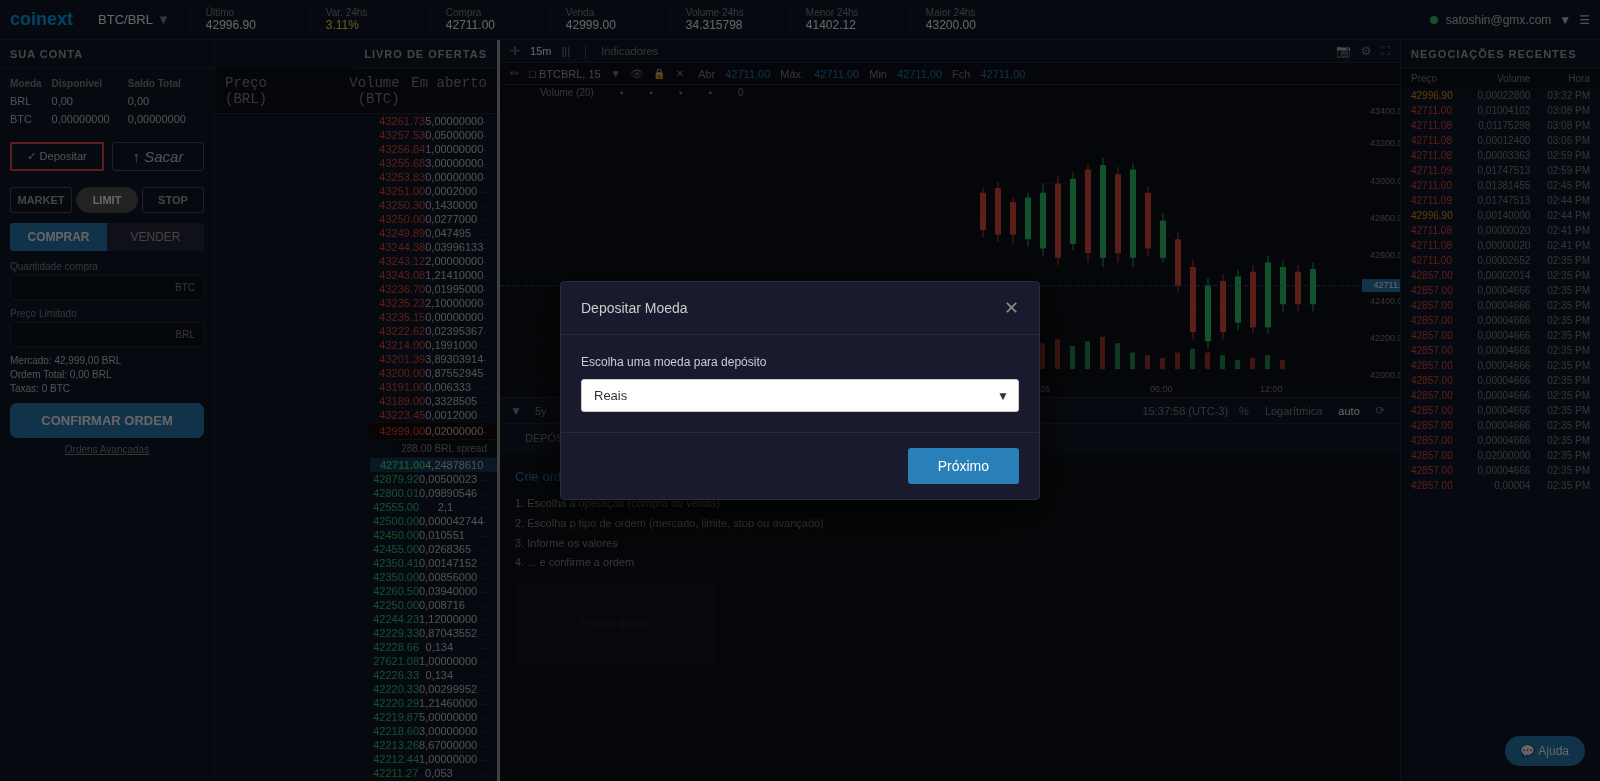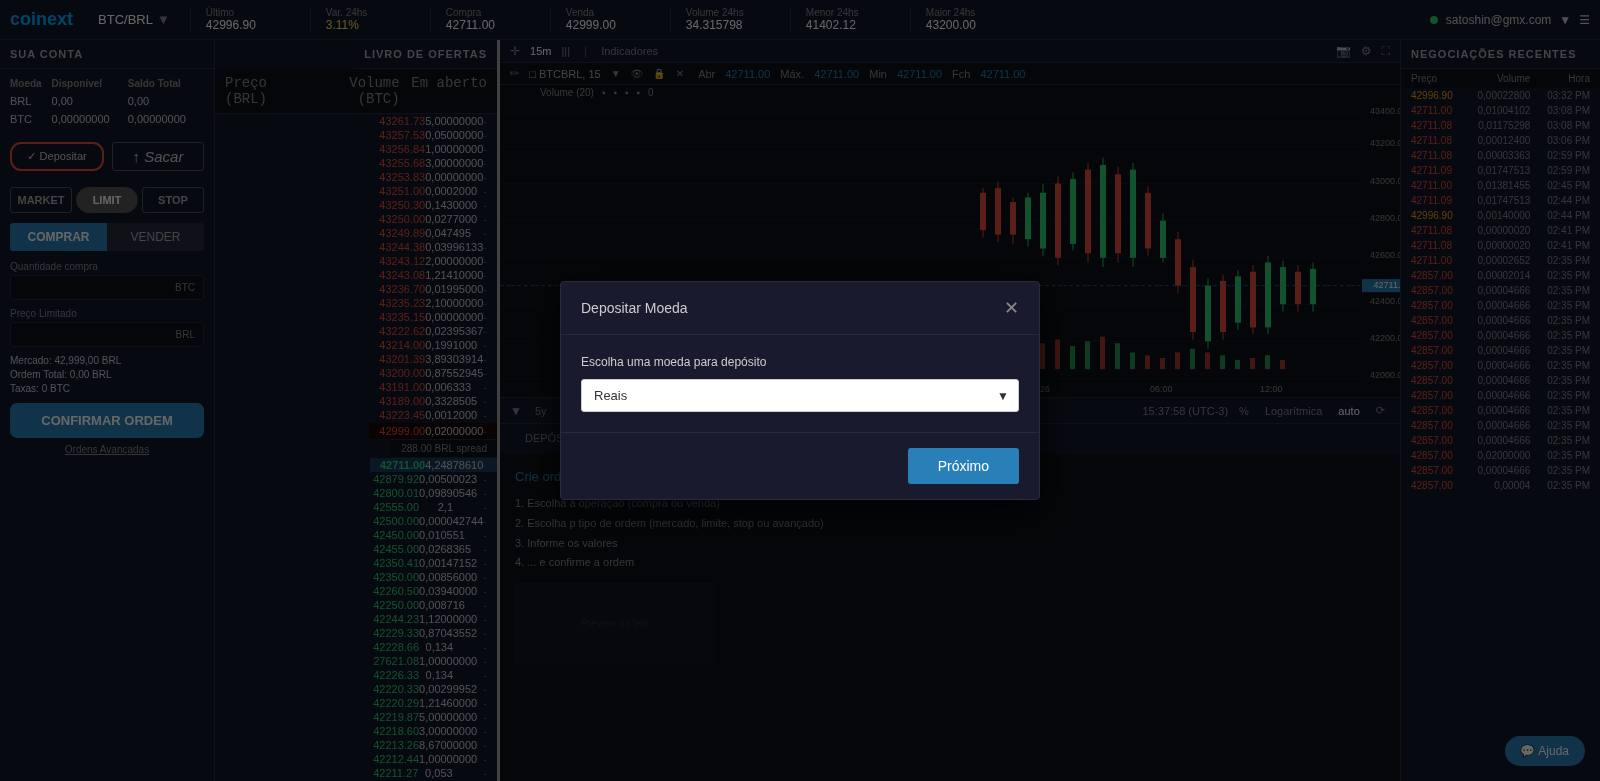--- a/index.html
+++ b/index.html
@@ -21,21 +21,21 @@
     .main { display: flex; height: calc(781px - 40px); }
 
     
     .left-panel { width: 215px; background: #111827; border-right: 1px solid #2a2a3e; display: flex; flex-direction: column; flex-shrink: 0; }
     .section-title { color: #aaa; font-size: 11px; font-weight: bold; padding: 8px 10px; border-bottom: 1px solid #2a2a3e; letter-spacing: 1px; }
     .account-table { width: 100%; padding: 6px 10px; }
     .account-table table { width: 100%; border-collapse: collapse; }
     .account-table th { color: #888; font-size: 10px; text-align: left; padding: 3px 0; }
     .account-table td { color: #ccc; font-size: 11px; padding: 3px 0; }
     .deposit-withdraw { display: flex; gap: 8px; padding: 8px 10px; }
-    .btn-deposit { flex: 1; background: transparent; border: 2px solid #e74c3c; color: #ccc; padding: 5px; border-radius: 11px; cursor: pointer; font-size: 11px; display: flex; align-items: center; justify-content: center; gap: 4px; }
+    .btn-deposit { flex: 1; background: transparent; border: 2px solid #e74c3c; color: #ccc; padding: 5px; border-radius: 1px; cursor: pointer; font-size: 11px; display: flex; align-items: center; justify-content: center; gap: 4px; }
     .btn-withdraw { flex: 1; background: transparent; border: 1px solid #555; color: #ccc; padding: 5px; border-radius: 3px; cursor: pointer; font-size: 15px; display: flex; align-items: center; justify-content: center; gap: 4px; font-style: italic; }
 
     .order-section { padding: 8px 10px; }
     .order-type-buttons { display: flex; gap: 4px; margin-bottom: 10px; }
     .order-type-btn { flex: 1; background: transparent; border: 1px solid #555; color: #aaa; padding: 6px 4px; border-radius: 3px; cursor: pointer; font-size: 11px; font-weight: bold; }
     .order-type-btn.active { background: #555; color: #fff; border-radius: 20px; }
 
     .buy-sell-tabs { display: flex; margin-bottom: 10px; border-radius: 3px; overflow: hidden; }
     .buy-tab { flex: 1; background: #2980b9; color: #fff; padding: 7px; border: none; cursor: pointer; font-size: 12px; font-weight: bold; }
     .sell-tab { flex: 1; background: #2a2a3e; color: #aaa; padding: 7px; border: none; cursor: pointer; font-size: 12px; }
@@ -508,21 +508,21 @@
       <span style="color:#888;margin-left:4px;">Abr</span>
       <span style="color:#2980b9;">42711.00</span>
       <span style="color:#888;">Máx.</span>
       <span style="color:#2980b9;">42711.00</span>
       <span style="color:#888;">Min</span>
       <span style="color:#2980b9;">42711.00</span>
       <span style="color:#888;">Fch</span>
       <span style="color:#2980b9;">42711.00</span>
     </div>
 
-    <div style="padding:2px 40px;background:#0d1117;font-size:10px;color:#888;display:flex;gap:8px;align-items:center;">
+    <div style="padding:2px 40px;background:#0d1117;font-size:10px;color:#888;display:flex;gap:26px;align-items:center;">
       <span>Volume (20)</span>
       <span>▪</span>
       <span>▪</span>
       <span>▪</span>
       <span>▪</span>
       <span>0</span>
     </div>
 
     <div class="chart-canvas" style="flex:1;position:relative;">
       <svg class="chart-svg" viewBox="0 0 900 320" preserveAspectRatio="none">

